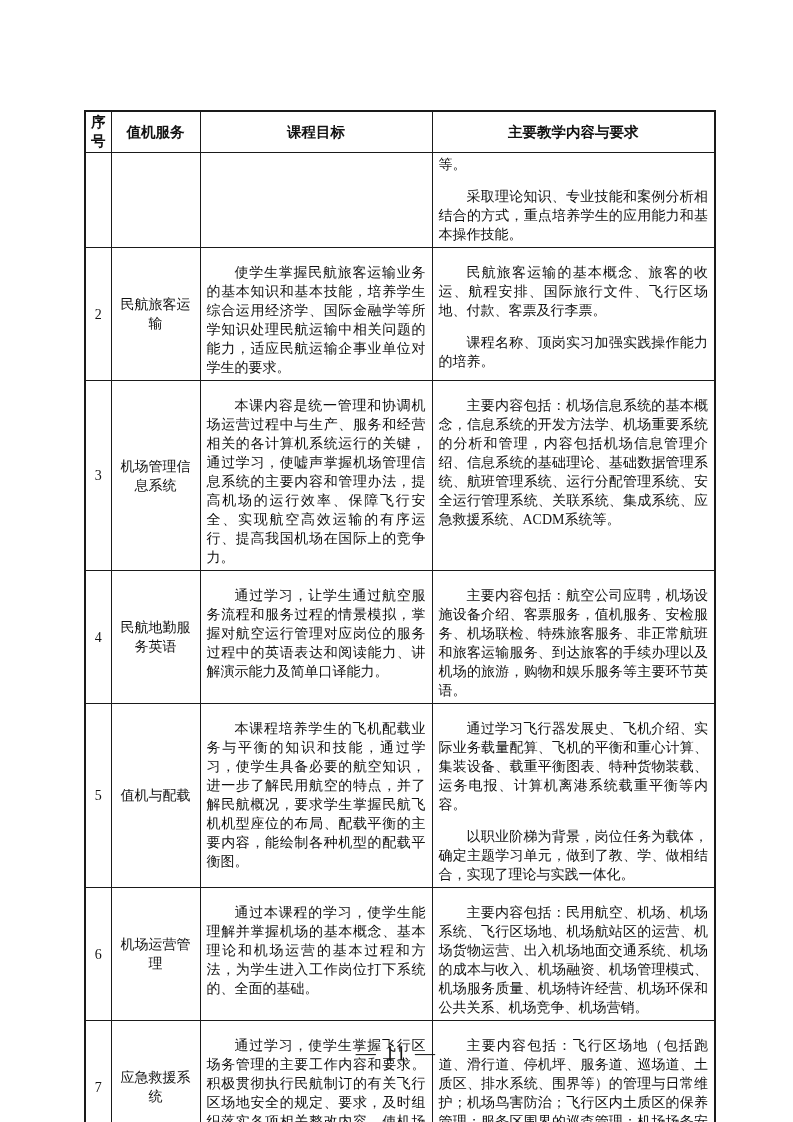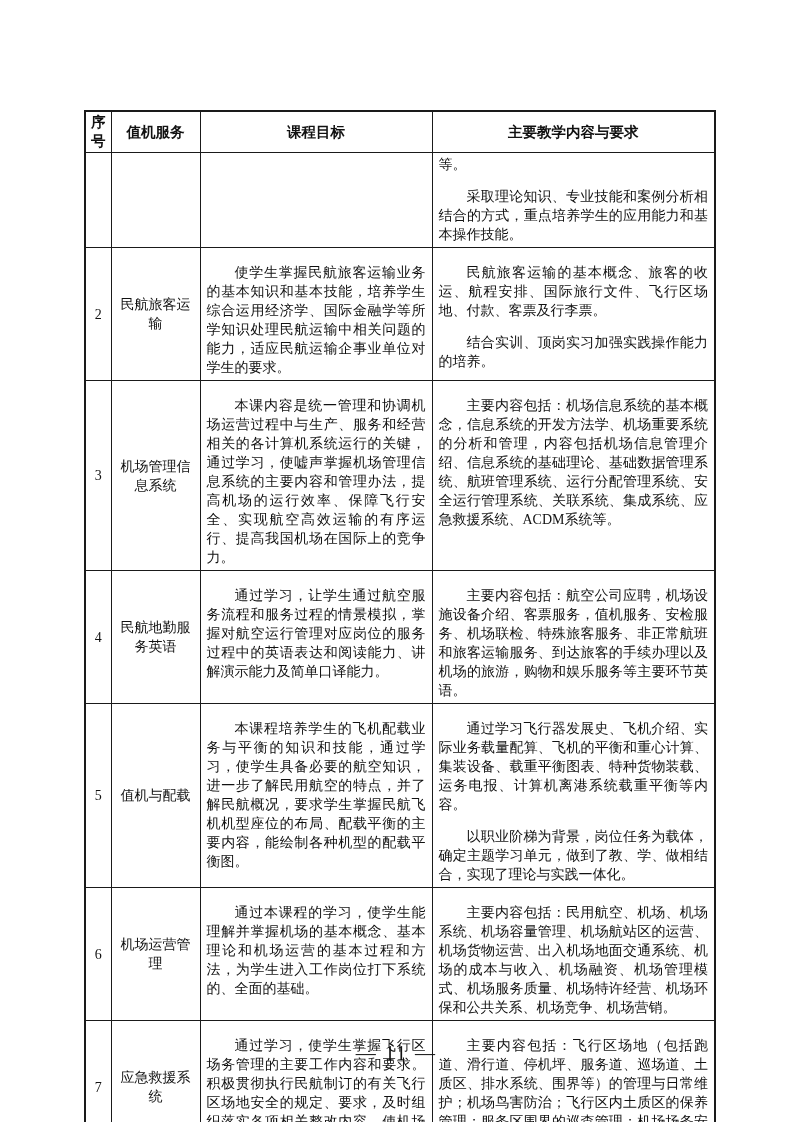--- a/index.html
+++ b/index.html
@@ -114,21 +114,21 @@
             </td>
           </tr>
           <tr>
             <td class="cell-no">2</td>
             <td class="cell-name">民航旅客运输</td>
             <td class="cell-obj">
               <p class="indent">使学生掌握民航旅客运输业务的基本知识和基本技能，培养学生综合运用经济学、国际金融学等所学知识处理民航运输中相关问题的能力，适应民航运输企事业单位对学生的要求。</p>
             </td>
             <td class="cell-content">
               <p class="indent">民航旅客运输的基本概念、旅客的收运、航程安排、国际旅行文件、飞行区场地、付款、客票及行李票。</p>
-              <p class="indent">结合实训、顶岗实习加强实践操作能力的培养。</p>
+              <p class="indent">课程名称、顶岗实习加强实践操作能力的培养。</p>
             </td>
           </tr>
           <tr>
             <td class="cell-no">3</td>
             <td class="cell-name">机场管理信息系统</td>
             <td class="cell-obj">
               <p class="indent">本课内容是统一管理和协调机场运营过程中与生产、服务和经营相关的各计算机系统运行的关键，通过学习，使嘘声掌握机场管理信息系统的主要内容和管理办法，提高机场的运行效率、保障飞行安全、实现航空高效运输的有序运行、提高我国机场在国际上的竞争力。</p>
             </td>
             <td class="cell-content">
               <p class="indent">主要内容包括：机场信息系统的基本概念，信息系统的开发方法学、机场重要系统的分析和管理，内容包括机场信息管理介绍、信息系统的基础理论、基础数据管理系统、航班管理系统、运行分配管理系统、安全运行管理系统、关联系统、集成系统、应急救援系统、ACDM系统等。</p>
@@ -155,21 +155,21 @@
               <p class="indent">以职业阶梯为背景，岗位任务为载体，确定主题学习单元，做到了教、学、做相结合，实现了理论与实践一体化。</p>
             </td>
           </tr>
           <tr>
             <td class="cell-no">6</td>
             <td class="cell-name">机场运营管理</td>
             <td class="cell-obj">
               <p class="indent">通过本课程的学习，使学生能理解并掌握机场的基本概念、基本理论和机场运营的基本过程和方法，为学生进入工作岗位打下系统的、全面的基础。</p>
             </td>
             <td class="cell-content">
-              <p class="indent">主要内容包括：民用航空、机场、机场系统、机场容量管理、机场航站区的运营、机场货物运营、出入机场地面交通系统、机场的成本与收入、机场融资、机场管理模式、机场服务质量、机场特许经营、机场环保和公共关系、机场竞争、机场营销。</p>
+              <p class="indent">主要内容包括：民用航空、机场、机场系统、飞行区场地、机场航站区的运营、机场货物运营、出入机场地面交通系统、机场的成本与收入、机场融资、机场管理模式、机场服务质量、机场特许经营、机场环保和公共关系、机场竞争、机场营销。</p>
             </td>
           </tr>
           <tr>
             <td class="cell-no">7</td>
             <td class="cell-name">应急救援系统</td>
             <td class="cell-obj">
               <p class="indent">通过学习，使学生掌握飞行区场务管理的主要工作内容和要求。积极贯彻执行民航制订的有关飞行区场地安全的规定、要求，及时组织落实各项相关整改内容，使机场飞行区场地处于适航状态。</p>
             </td>
             <td class="cell-content">
               <p class="indent">主要内容包括：飞行区场地（包括跑道、滑行道、停机坪、服务道、巡场道、土质区、排水系统、围界等）的管理与日常维护；机场鸟害防治；飞行区内土质区的保养管理；服务区围界的巡查管理；机场场务安全管理制度及应急预案等。</p>

